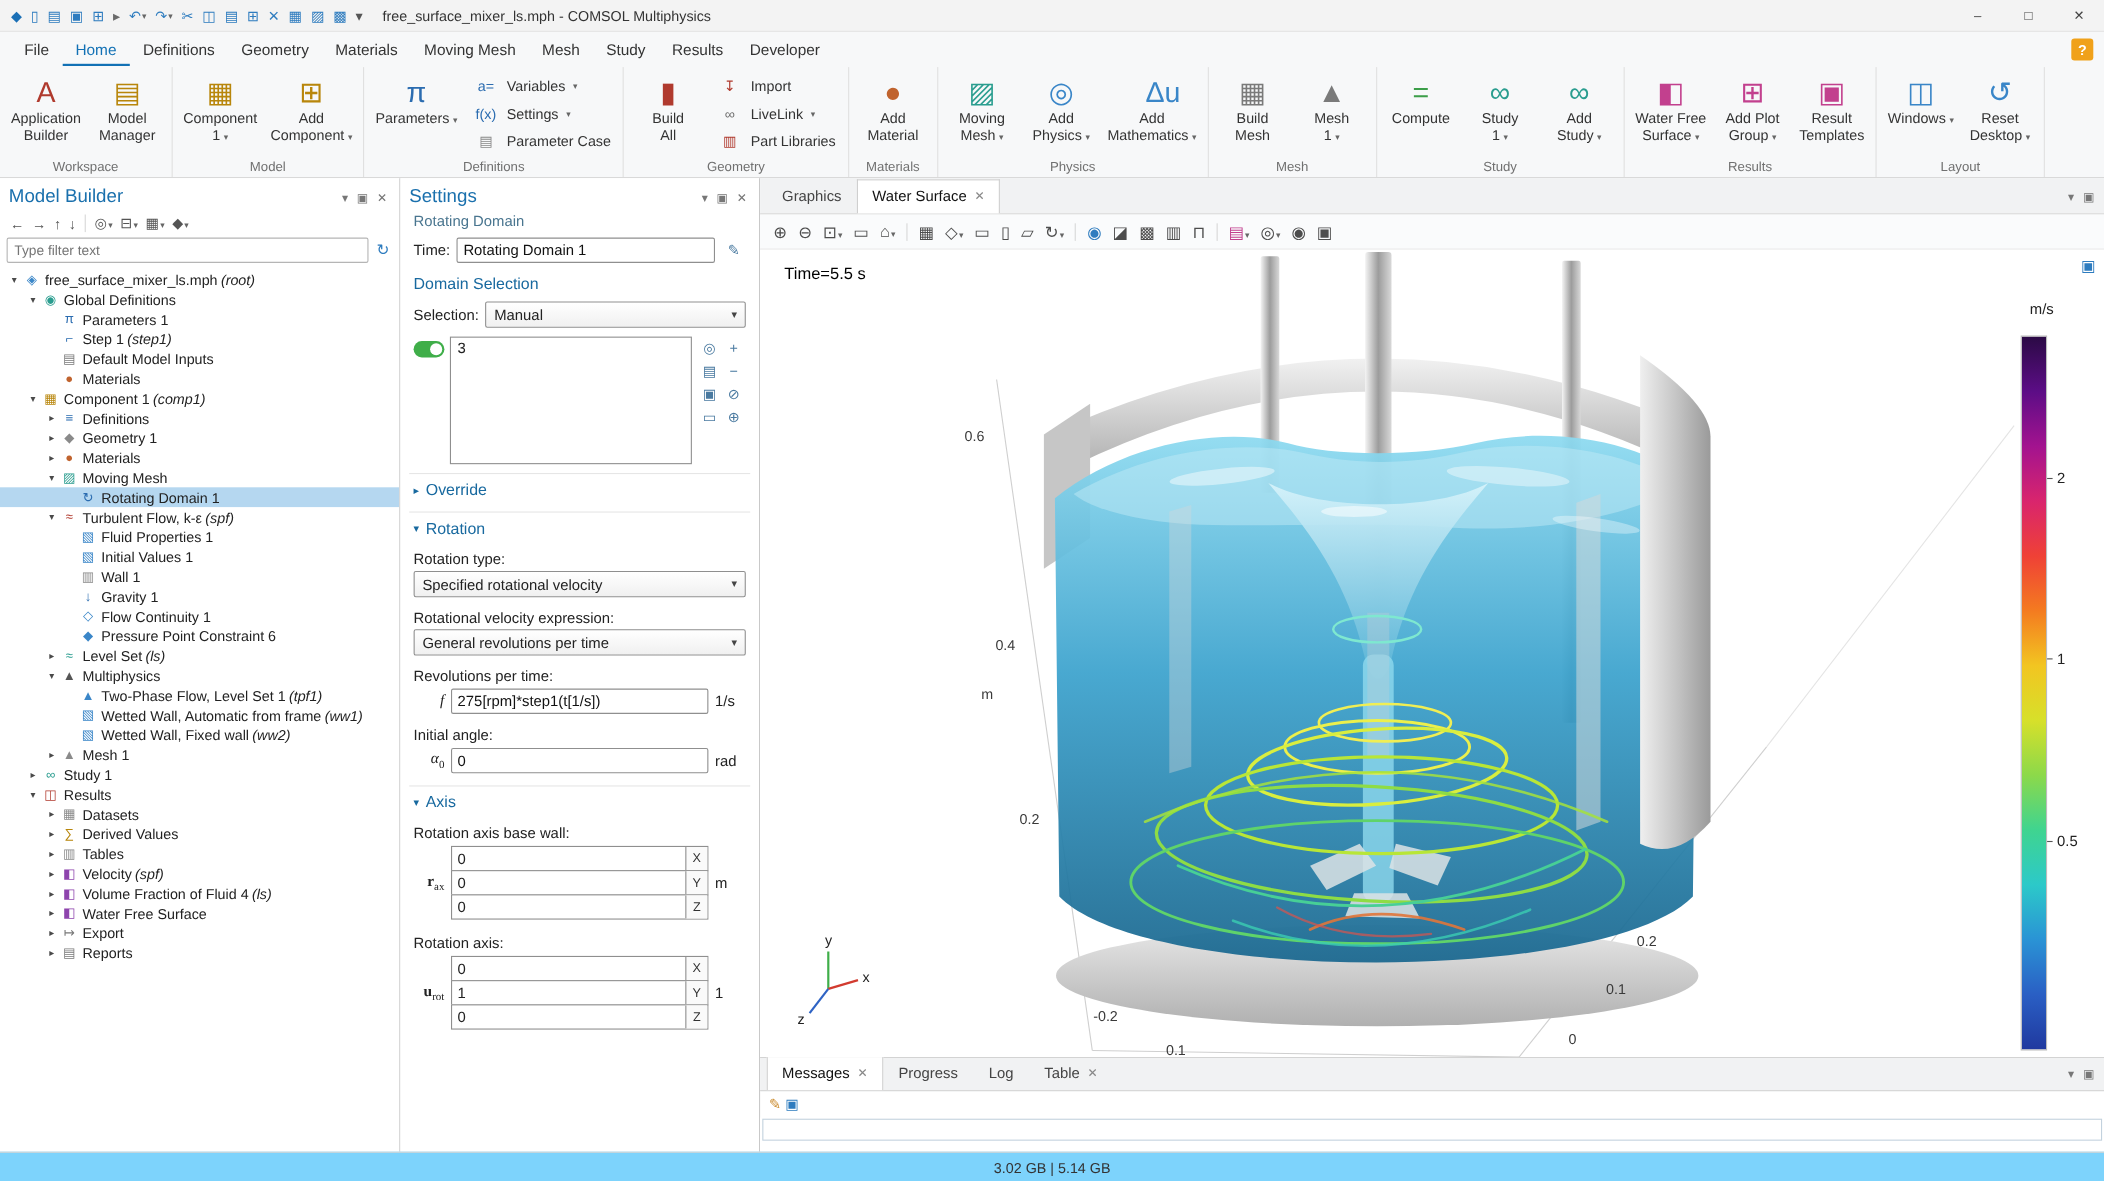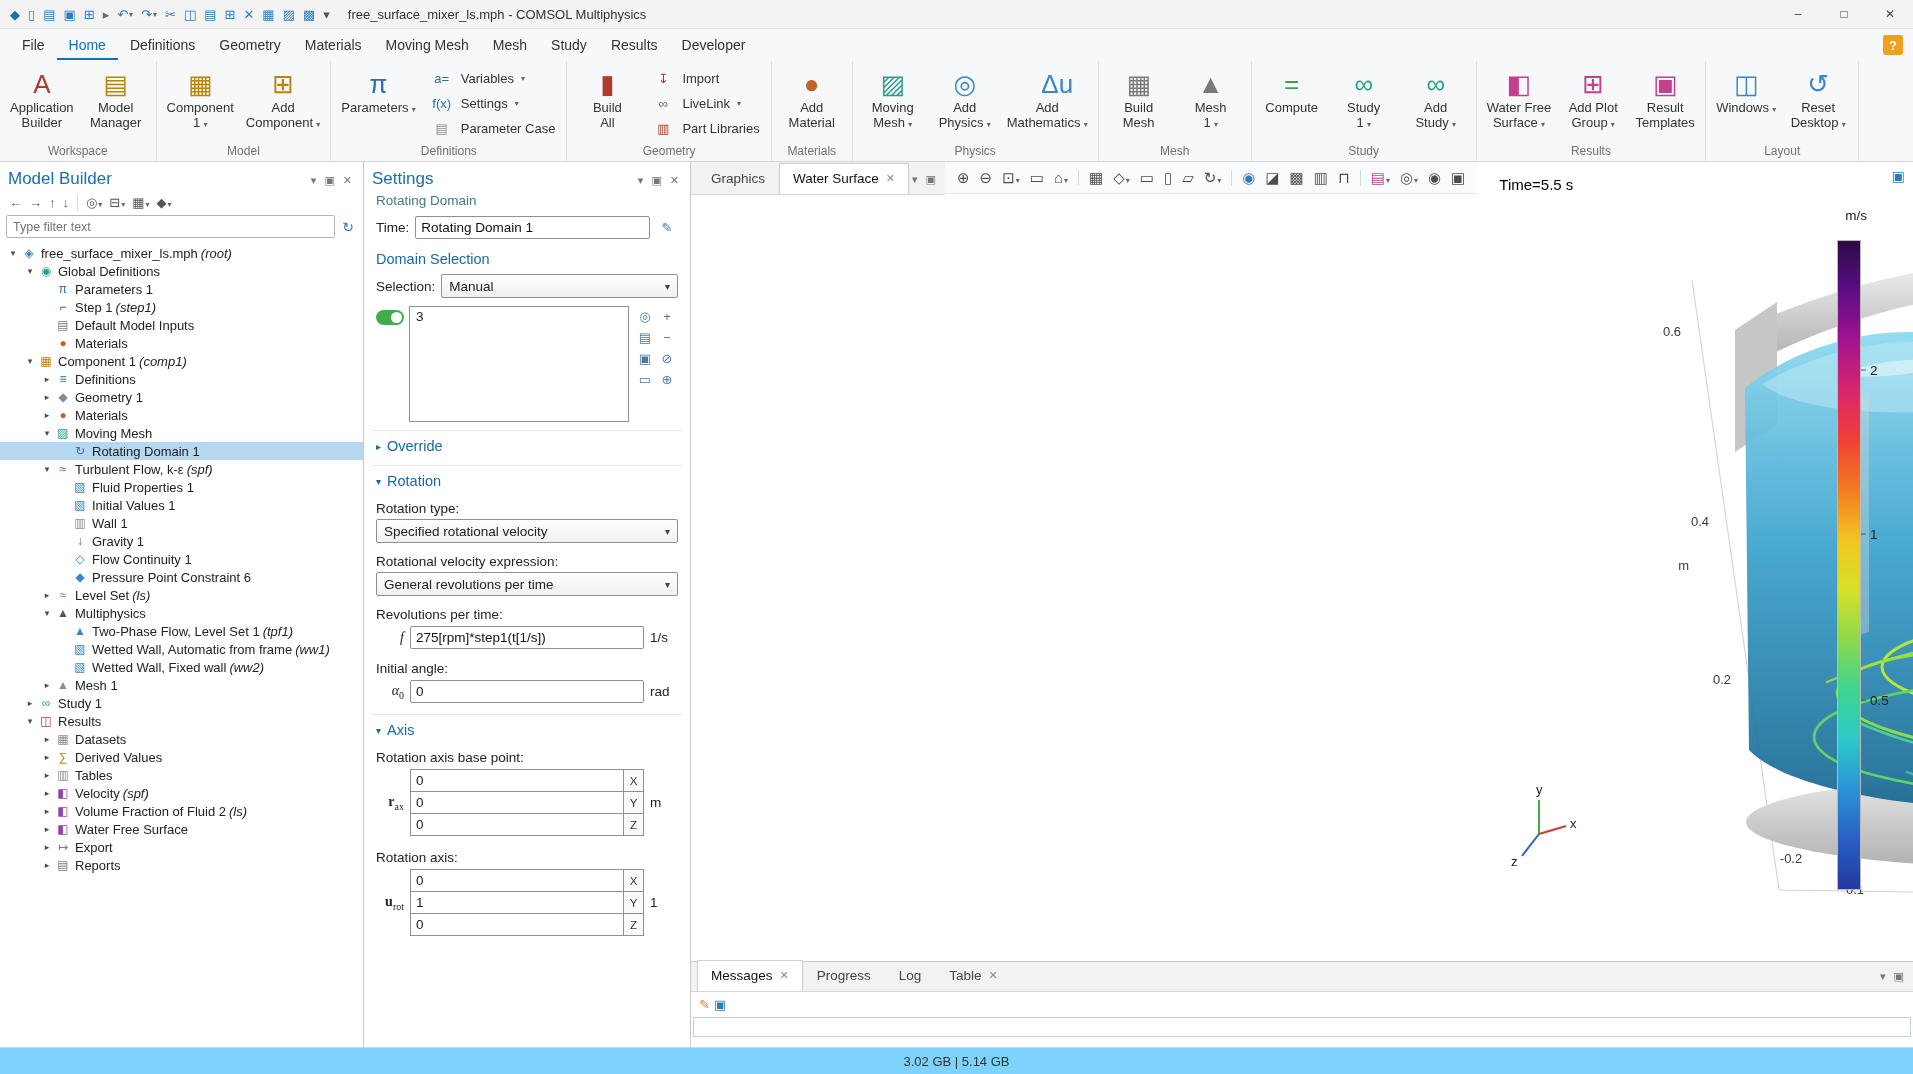--- a/index.html
+++ b/index.html
@@ -89,21 +89,21 @@
   .unit { width:28px; font-size:13.5px; flex:none; }
   .vec-row { display:flex; align-items:center; gap:6px; margin:1px 12px 7px; }
   .vec-box { flex:1; display:flex; flex-direction:column; min-width:0; }
   .vrow { display:flex; height:23px; border:1px solid #8f8f8f; background:#fff; margin-top:-1px; align-items:stretch; }
   .vrow:first-child { margin-top:0; }
   .vval { flex:1; display:flex; align-items:center; padding:0 5px; font-size:13.5px; }
   .vcoord { width:20px; border-left:1px solid #8f8f8f; display:flex; align-items:center; justify-content:center; font-size:11.5px; color:#333; background:#fafafa; }
 
   
   .right-col { flex:1; display:flex; flex-direction:column; min-width:0; }
-  .graphics-panel { flex:1; display:flex; flex-direction:row; min-height:0;text-align:right; }
+  .graphics-panel { flex:1; display:flex; flex-direction:column; min-height:0;text-align:right; }
   .tabrow { height:33px; background:#f1f2f3; border-bottom:1px solid #d5d5d5; display:flex; align-items:flex-end; padding:0 6px; }
   .tabs { display:flex; align-items:flex-end; height:100%; }
   .tab { display:flex; align-items:center; gap:7px; padding:7px 13px 8px; font-size:13.5px; color:#444; border:1px solid transparent; border-bottom:none; }
   .tab.active { background:#fff; border-color:#cfcfcf; color:#111; }
   .tab .x { font-size:11px; color:#888; }
   .tabrow .ph-icons { margin-left:auto; margin-bottom:7px; }
   .gtoolbar { height:32px; display:flex; align-items:center; gap:2px; padding:0 8px; background:#fafbfc; border-bottom:1px solid #e6e6e6; }
   .gtoolbar .glyph { font-size:15px; color:#4d4d4d; }
   .gtoolbar .icon-wrap { padding:2px 4px; }
   .gcontent { flex:1; position:relative; background:#fff; overflow:hidden; }
@@ -623,21 +623,21 @@
           </div>
           <div class="tree-row" style="padding-left: 40px;">
             <span class="exp">▸</span>
             <span class="ticon" style="color: rgb(142, 68, 173);">◧</span>
             <span>Velocity</span>
             <span class="ttag">(spf)</span>
           </div>
           <div class="tree-row" style="padding-left: 40px;">
             <span class="exp">▸</span>
             <span class="ticon" style="color: rgb(142, 68, 173);">◧</span>
-            <span>Volume Fraction of Fluid 2</span>
+            <span>Volume Fraction of Fluid 4</span>
             <span class="ttag">(ls)</span>
           </div>
           <div class="tree-row" style="padding-left: 40px;">
             <span class="exp">▸</span>
             <span class="ticon" style="color: rgb(142, 68, 173);">◧</span>
             <span>Water Free Surface</span>
           </div>
           <div class="tree-row" style="padding-left: 40px;">
             <span class="exp">▸</span>
             <span class="ticon" style="color: rgb(122, 122, 122);">↦</span>
@@ -742,21 +742,21 @@
       <div class="sym-row">
         <span class="sym"><i>α</i><sub>0</sub></span>
         <input class="sinput flex" readonly="" value="0" style="">
         <span class="unit">rad</span>
       </div>
 
       <div class="sec-title">
         <span class="chev">▾</span>
         <span>Axis</span>
       </div>
-      <div class="scap-row">Rotation axis base point:</div>
+      <div class="scap-row">Rotation axis base wall:</div>
       <div class="vec-row">
         <span class="sym"><b>r</b><sub>ax</sub></span>
         <div class="vec-box">
           <div class="vrow">
               <div class="vval">0</div>
               <div class="vcoord">X</div>
             </div>
           <div class="vrow">
               <div class="vval">0</div>
               <div class="vcoord">Y</div>

